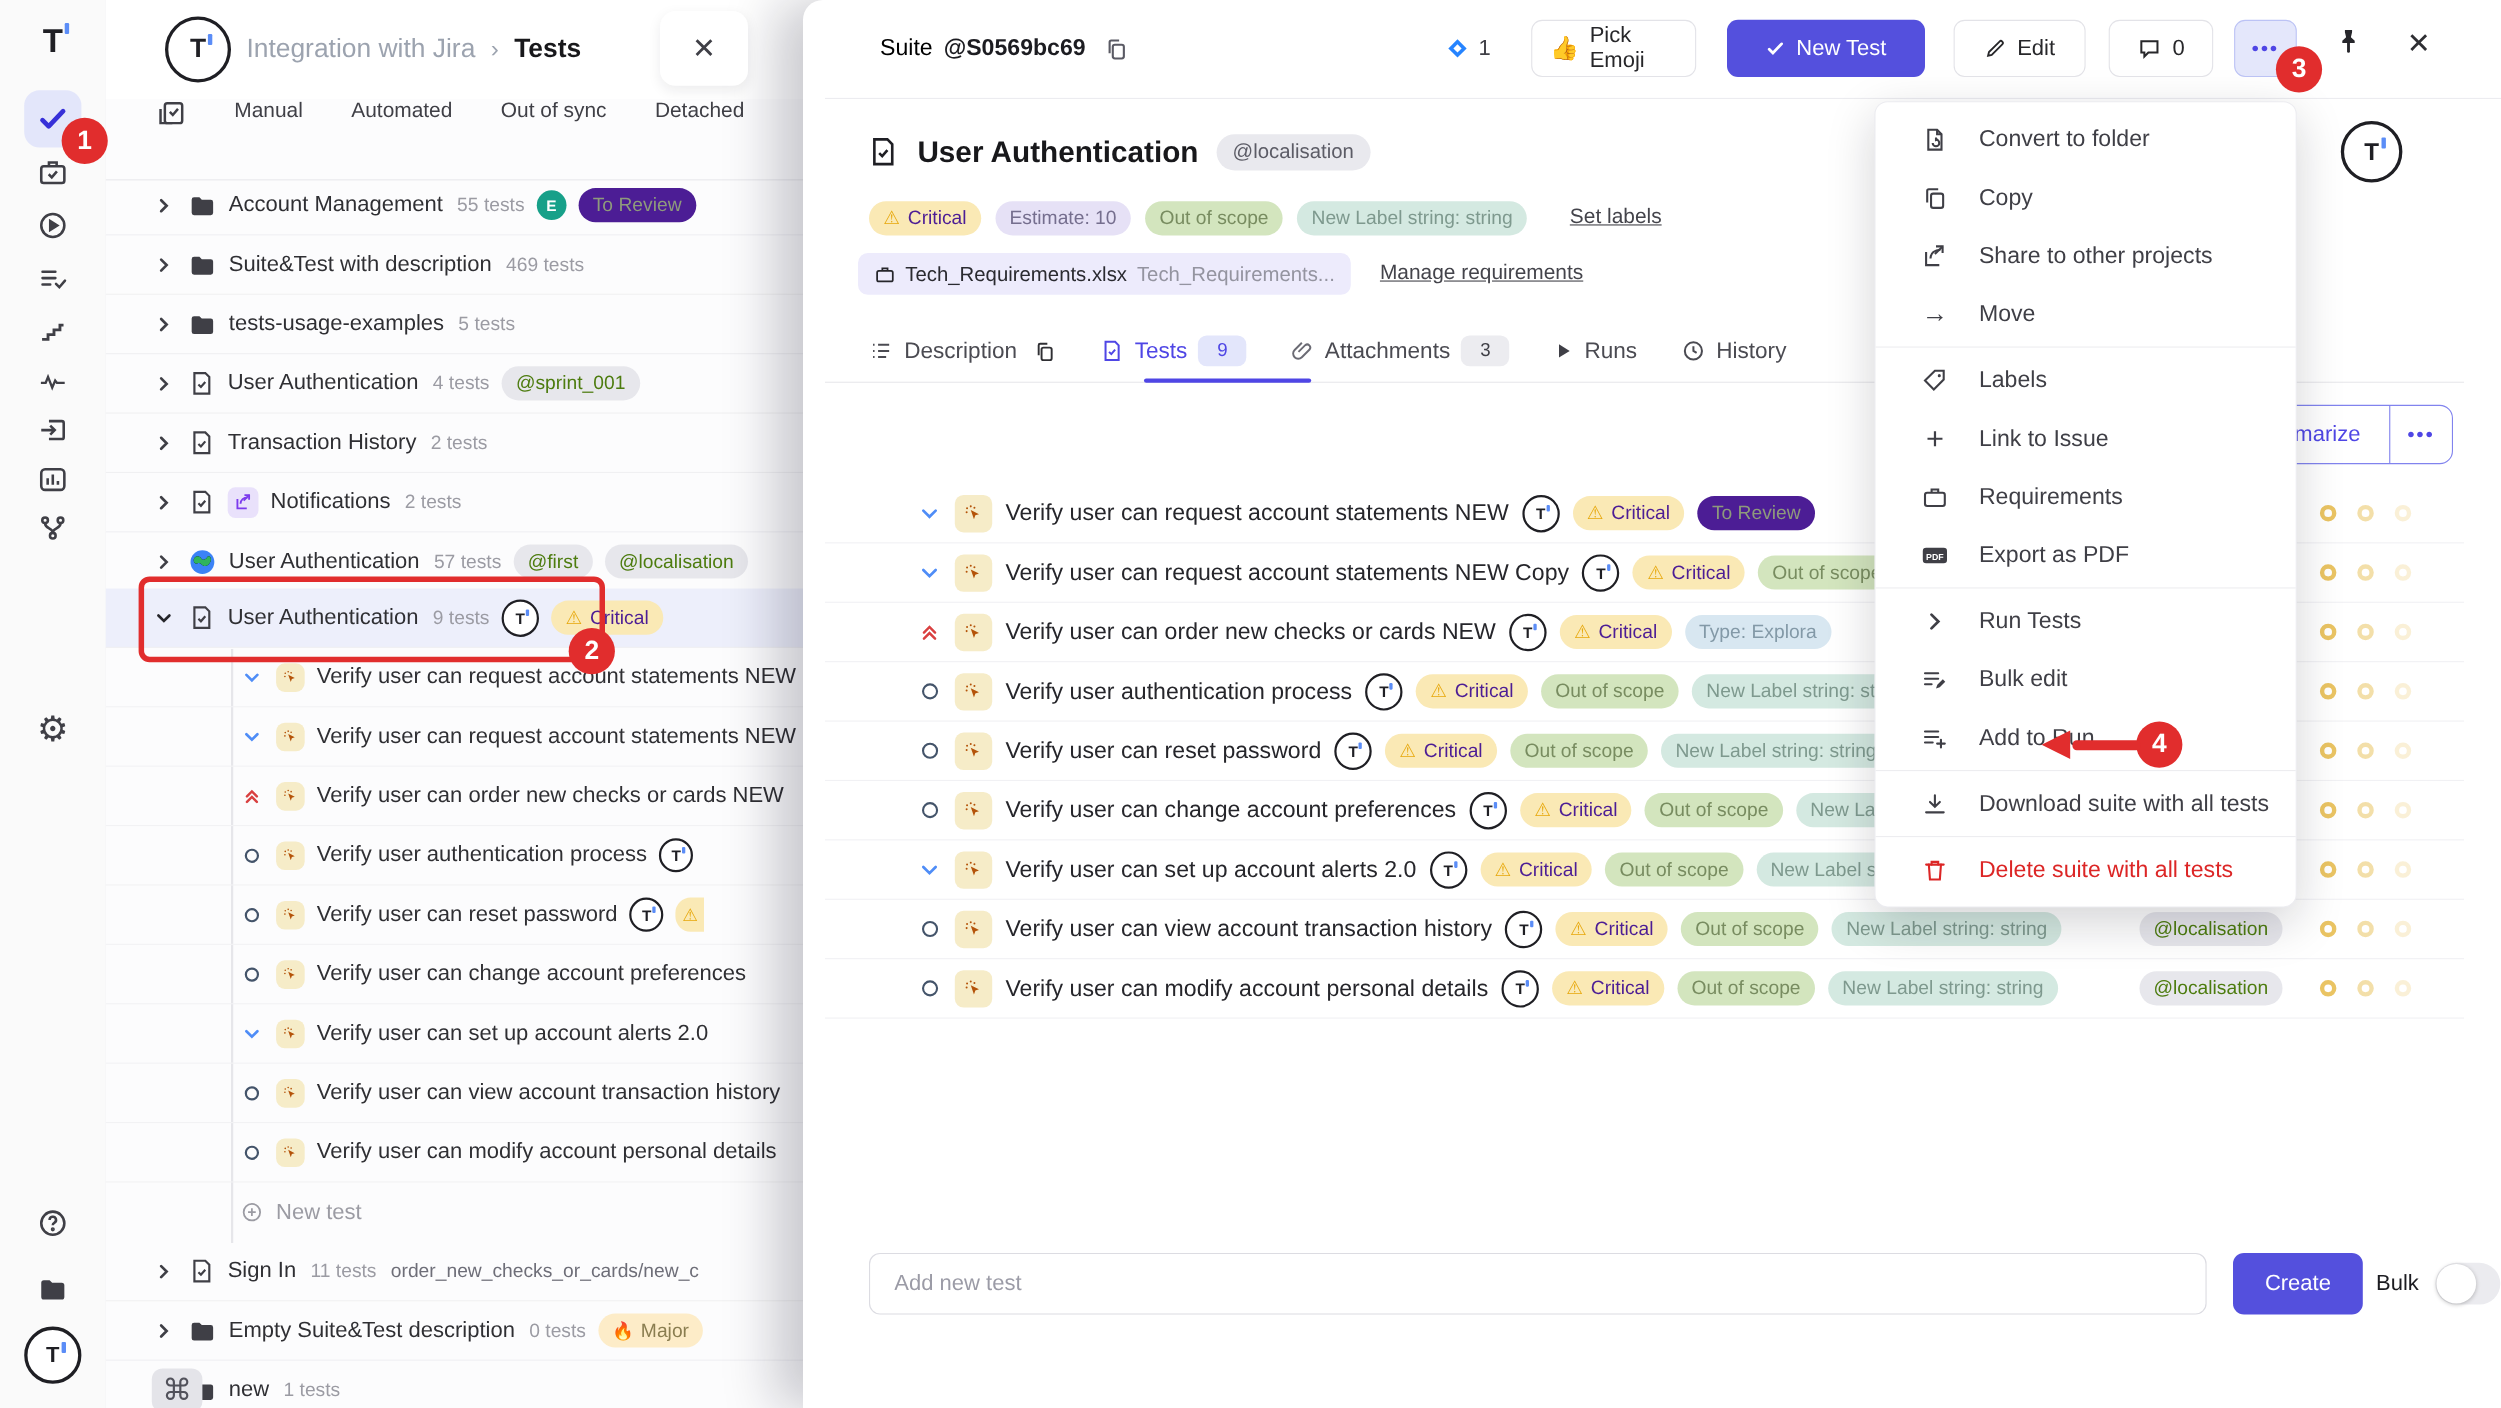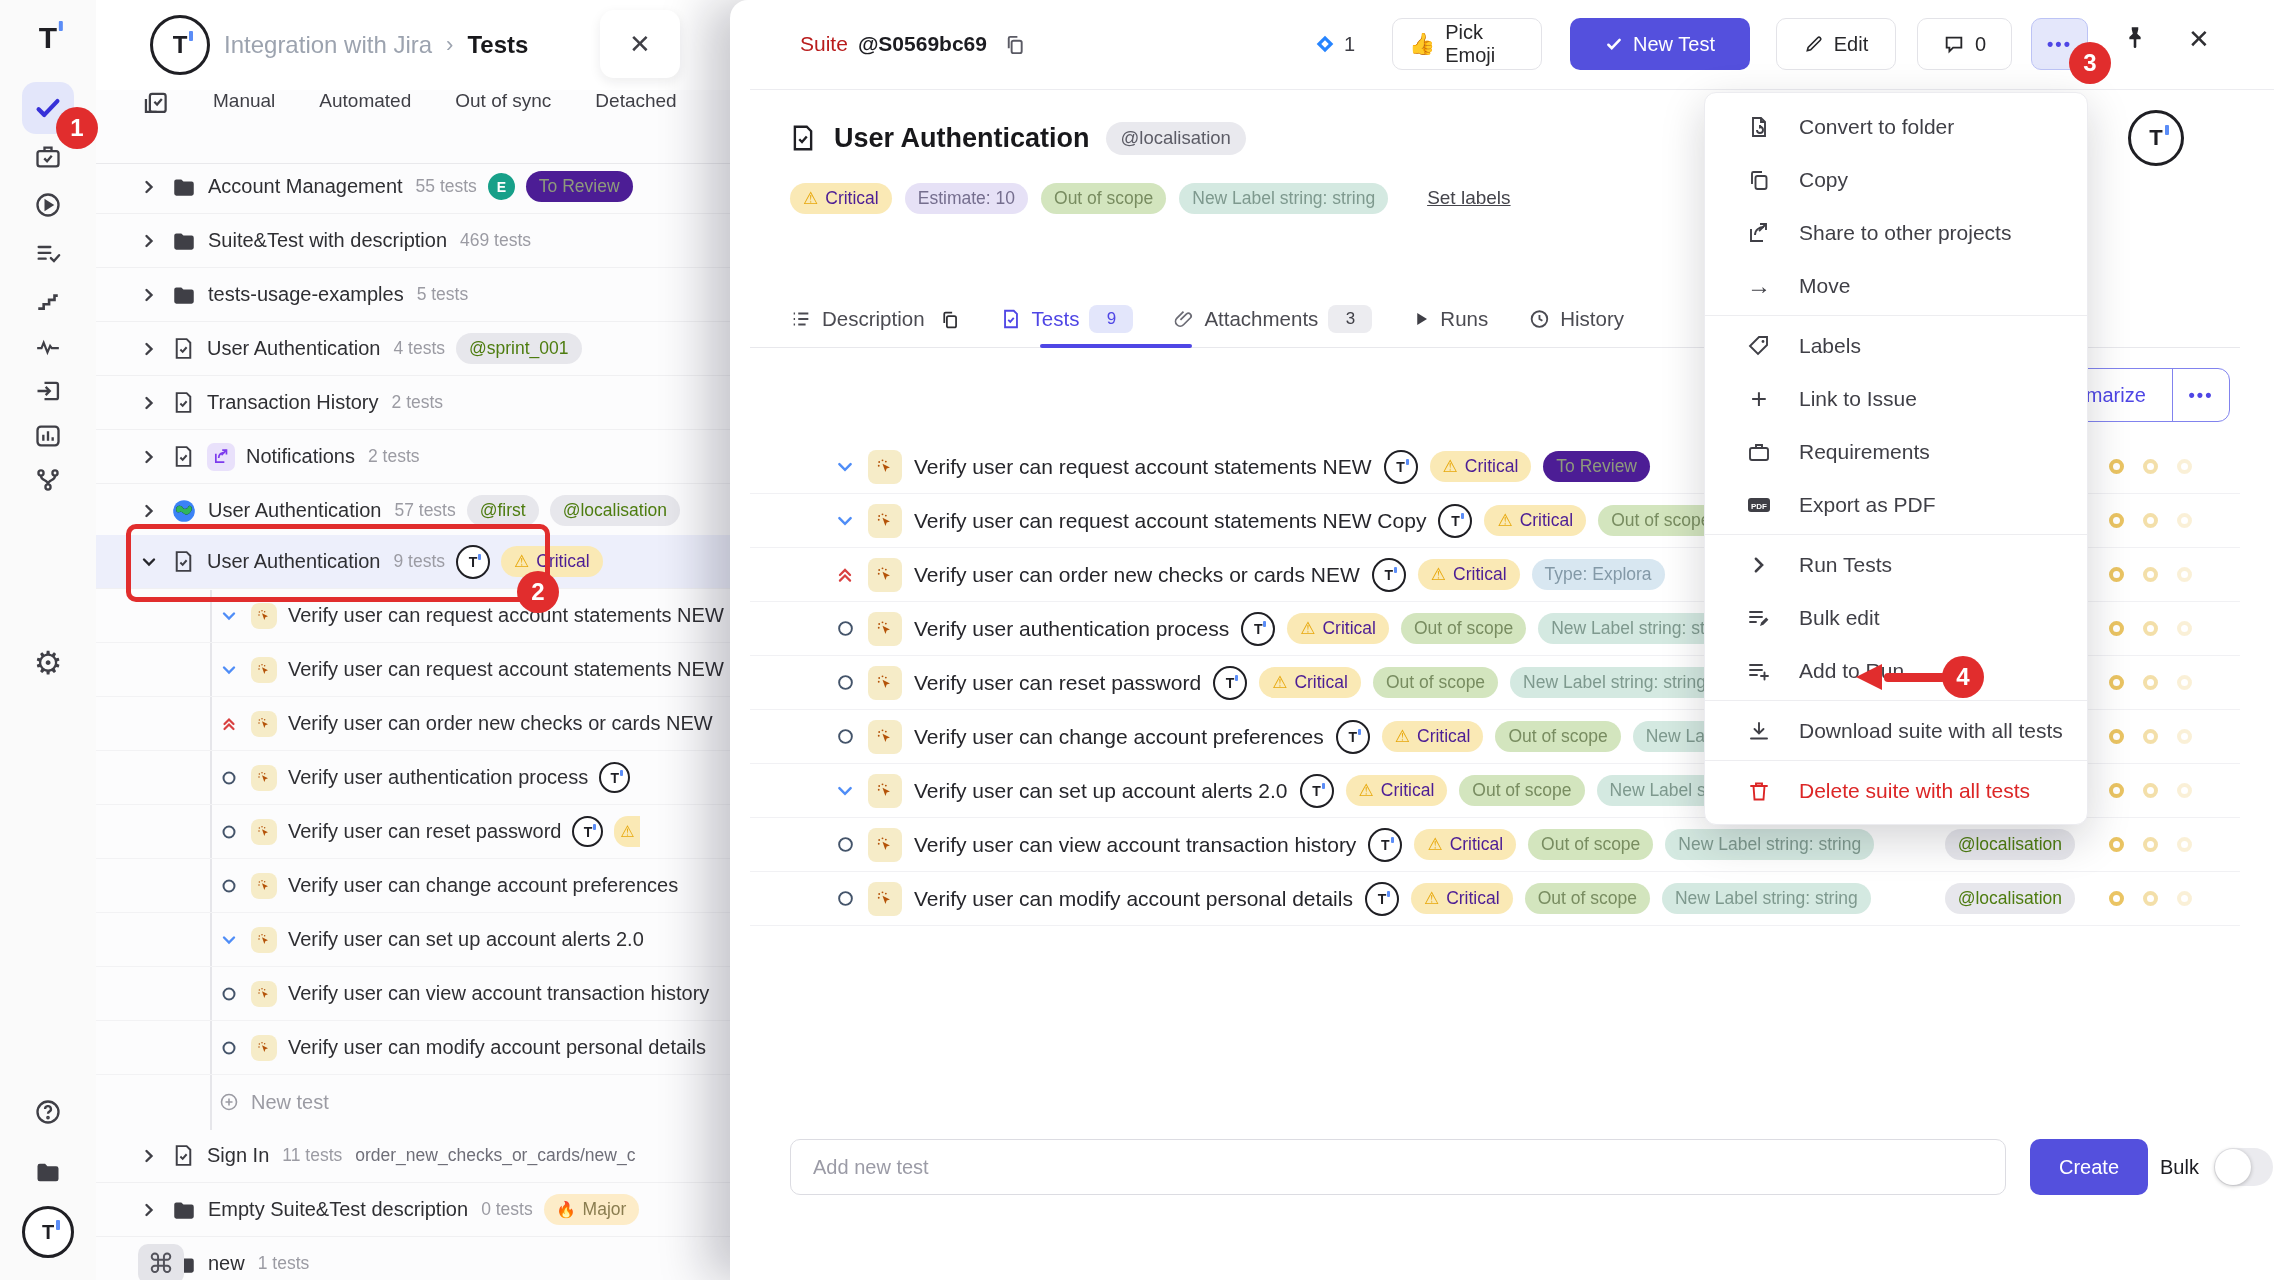--- a/index.html
+++ b/index.html
@@ -42,21 +42,21 @@
   .p-lav{background:#e6e1f6;color:#756e8e;}
   .p-fire{background:#fdecc8;color:#8a7d50;}
   .p-fire::before{content:"🔥";margin-right:6px;font-size:16px;}
   .warnbox{width:26px;height:31px;border-radius:14px 0 0 14px;background:#fae9b5;color:#e7a80c;display:grid;place-items:center;font-size:16px;flex:none;}
   
   #xtab{left:600px;top:10px;width:80px;height:68px;background:#fff;border-radius:14px;box-shadow:0 4px 12px rgba(20,20,40,.08);display:grid;place-items:center;z-index:30;font-size:26px;color:#3f3f46;}
   
   #drawer{left:730px;top:0;width:1544px;height:1280px;background:#fff;border-radius:18px 0 0 0;box-shadow:-24px 0 48px rgba(15,15,35,.22);z-index:20;}
   .dhead-border{left:750px;top:89px;width:1524px;height:1px;background:#ececf0;z-index:21;}
   .suite-line{left:800px;top:18px;height:52px;display:flex;align-items:center;gap:10px;z-index:21;}
-  .suite-word{font-size:21px;color:#b91c1c;}
+  .suite-word{font-size:21px;color:#000000;}
   .suite-id{font-size:21px;font-weight:bold;color:#1c1c21;}
   .btn{position:absolute;top:18px;height:52px;border-radius:10px;display:flex;align-items:center;justify-content:center;gap:10px;font-size:20px;box-sizing:border-box;z-index:21;}
   .btn.light{background:#fff;border:1px solid #e3e3e8;color:#27272a;}
   .btn.primary{background:#5450dd;color:#fff;border:none;}
   .btn.lavender{background:#e4e7fb;border:1px solid #bcc3f5;color:#4f46e5;font-weight:bold;letter-spacing:2px;font-size:18px;}
   .iconbtn{position:absolute;top:24px;z-index:21;display:grid;place-items:center;}
   
   .title-line{left:788px;top:116px;height:44px;display:flex;align-items:center;gap:16px;z-index:21;}
   .suite-title{font-size:27px;font-weight:bold;color:#18181b;}
   .tagpill{height:33px;padding:0 15px;border-radius:17px;background:#e9e9ee;color:#5c5c66;font-size:18.5px;display:inline-flex;align-items:center;}
@@ -644,20 +644,31 @@
     <span class="suite-title">User Authentication</span>
     <span class="tagpill">@localisation</span>
   </div>
   <div class="labels-line abs">
     <span class="pill p-critical">Critical</span>
     <span class="pill p-lav">Estimate: 10</span>
     <span class="pill p-green">Out of scope</span>
     <span class="pill p-teal">New Label string: string</span>
     <span class="linku" style="margin-left:26px">Set labels</span>
   </div>
+  <div class="req-line abs">
+    <span class="reqpill">
+      <svg width="19" height="19" viewBox="0 0 24 24" fill="none" stroke="#26262b" stroke-width="2">
+          <rect x="3" y="8" width="18" height="12" rx="2"></rect>
+          <path d="M9 8V5h6v3"></path>
+        </svg>
+      <span class="reqname">Tech_Requirements.xlsx</span>
+      <span class="reqname2">Tech_Requirements...</span>
+    </span>
+    <span class="linku">Manage requirements</span>
+  </div>
 
   <div class="tabs-line abs">
     <span class="tab">
       <svg width="22" height="22" viewBox="0 0 24 24" fill="none" stroke="#4b4b52" stroke-width="2">
           <path d="M4 6h1.5M4 12h1.5M4 18h1.5M9 6h11M9 12h11M9 18h8"></path>
         </svg>
       <span>Description</span>
       <svg width="21" height="21" viewBox="0 0 24 24" fill="none" stroke="#2f2f33" stroke-width="2" style="margin-left:4px">
           <rect x="9" y="8" width="10.5" height="13" rx="2"></rect>
           <path d="M6 16V5.5A1.5 1.5 0 0 1 7.5 4H15"></path>

